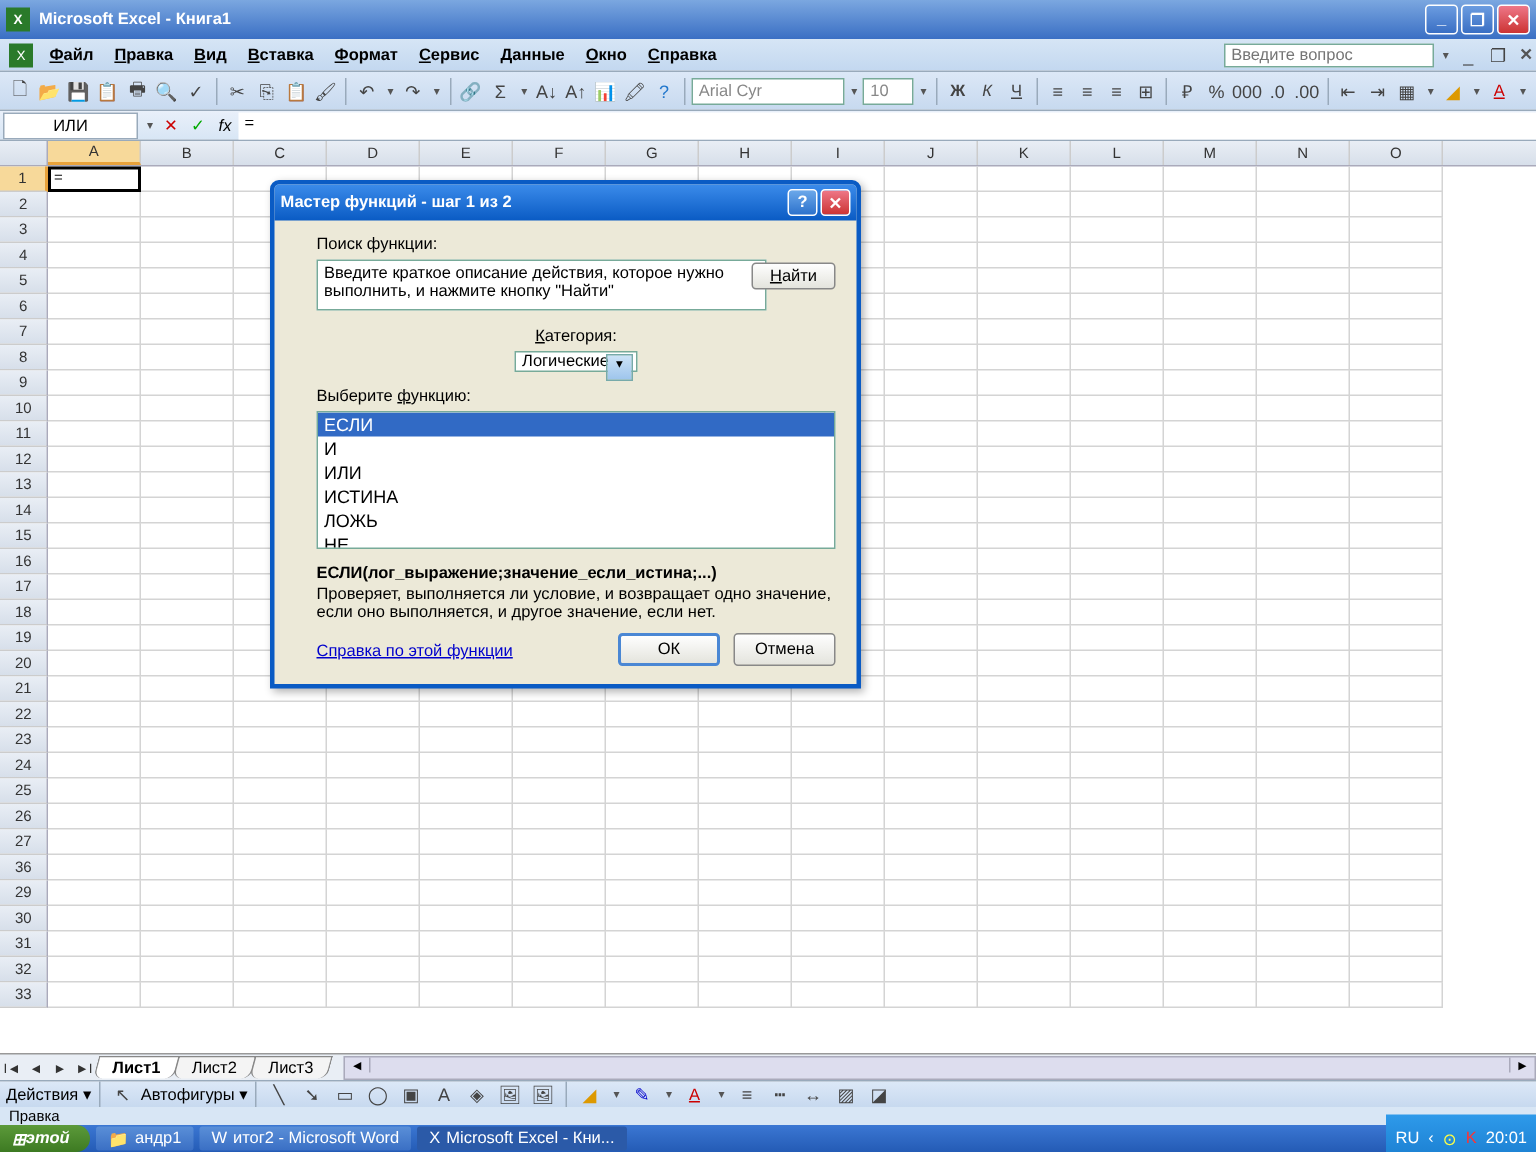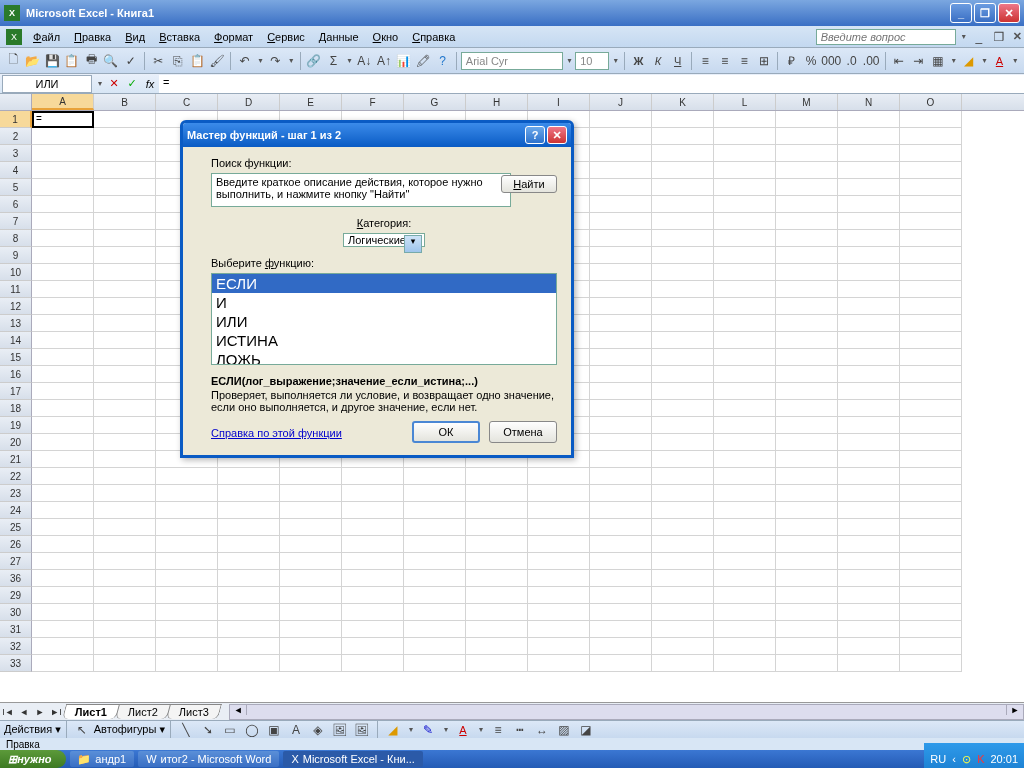--- a/index.html
+++ b/index.html
@@ -10,23 +10,23 @@
 .titlebar .logo { width: 16px; height: 16px; background: #2a7a2a; margin-right: 6px; display:flex;align-items:center;justify-content:center;color:#fff;font-weight:bold;font-size:9px; }
 .titlebar .title { font-weight: bold; }
 .titlebar .spacer { flex: 1; }
 .winbtn { width: 22px; height: 20px; margin-left: 2px; border: 1px solid #fff; border-radius: 3px; display: flex; align-items: center; justify-content: center; color:#fff; font-weight:bold; font-size:11px; }
 .winbtn.min,.winbtn.max { background: linear-gradient(#6b9ce0,#3a6fc4); }
 .winbtn.close { background: linear-gradient(#e78,#c33); }
 
 
 .menubar { height: 22px; background: linear-gradient(#d6e5f5,#c3d8f0); display:flex; align-items:center; padding: 0 2px; border-bottom:1px solid #9ab; }
 .menubar .mlogo { width:16px;height:16px;background:#2a7a2a;margin:0 4px;display:flex;align-items:center;justify-content:center;color:#fff;font-size:9px; }
-.menubar .mitem { padding: 2px 7px; }
+.menubar .mitem { padding: 2px 7px; font-weight: bold; }
 .menubar .doc-close { margin-left:4px; font-weight:bold; color:#555;}
-.questionbox { width: 140px; height: 16px; border: 1px solid #7a9; background: #fff; padding: 1px 4px; color: #999; margin-right: 2px; font-style: italic; }
+.questionbox { width: 140px; height: 16px; border: 1px solid #7a9; background: #fff; padding: 1px 4px; color: #999; margin-right: 2px; }
 
 
 .toolbar { height: 26px; background: linear-gradient(#dce8f7,#c7d9ef); display:flex; align-items:center; padding: 0 4px; border-bottom:1px solid #9ab; gap:1px; }
 .tbtn { width: 20px; height: 20px; display:flex; align-items:center; justify-content:center; color:#444; border:1px solid transparent; border-radius:2px; font-size:12px;}
 .tsep { width:1px; height:18px; background:#9ab; margin:0 3px; }
 .fontbox { width:110px; height:18px; border:1px solid #7a9; background:#fff; padding:0 4px; color:#888; display:flex; align-items:center;}
 .sizebox { width:36px; height:18px; border:1px solid #7a9; background:#fff; padding:0 4px; color:#888; display:flex; align-items:center;}
 .dd { width:10px; display:inline-flex; justify-content:center; color:#555; font-size:8px; margin-left:1px;}
 
 
@@ -75,21 +75,21 @@
 .dlg-title .hbtn{width:20px;height:18px;background:linear-gradient(#6ba8ea,#2d72cc);border:1px solid #fff;border-radius:3px;display:flex;align-items:center;justify-content:center;margin-left:2px;font-weight:bold;}
 .dlg-title .cbtn{width:20px;height:18px;background:linear-gradient(#e78,#c33);border:1px solid #fff;border-radius:3px;display:flex;align-items:center;justify-content:center;margin-left:2px;font-weight:bold;}
 .dlg-body { padding:10px 14px 12px 28px; }
 .dlg-body label { display:block; margin-bottom:4px; }
 .searchbox { width:300px; height:34px; border:1px solid #7a9; background:#fff; padding:2px 4px; font-size:11px; resize:none;}
 .findbtn { width:56px; height:18px; position:absolute; right:14px; top:52px; background:linear-gradient(#fefefe,#e4e4dd); border:1px solid #888; border-radius:3px;}
 .catrow { display:flex; align-items:center; gap:4px; margin-top:8px;flex-direction:column;}
 .catselect { flex:1; height:20px; border:1px solid #7a9; background:#fff; padding:0 18px 0 4px; position:relative;}
 .catselect::after{content:'▾'; position:absolute; right:2px; top:1px; width:16px; height:16px; background:linear-gradient(#cde3f7,#9ec5ec); border:1px solid #7aa; text-align:center; font-size:9px;}
 .funclist { width:100%; height:92px; border:1px solid #7a9; background:#fff; margin-top:4px; overflow:hidden;}
-.funclist .opt { padding:1px 4px; font-size:15px; }
+.funclist .opt { padding:1px 4px; font-size:12px; }
 .funclist .opt.sel { background:#316ac5; color:#fff; }
 .sig { font-weight:bold; margin-top:10px; }
 .desc { margin-top:2px; }
 .helplink { color:#0000cc; text-decoration:underline; display:inline-block; margin-top:14px;}
 .dlg-buttons { text-align:right; margin-top:-18px;}
 .dlg-buttons button { width:68px; height:22px; margin-left:6px; background:linear-gradient(#fefefe,#e4e4dd); border:1px solid #888; border-radius:3px;}
 .dlg-buttons button.default { border:2px solid #4a87d4; }
 
 u { text-decoration: underline; }
 </style>
@@ -860,21 +860,21 @@
   <div class="tbtn">≡</div>
   <div class="tbtn">┅</div>
   <div class="tbtn">↔</div>
   <div class="tbtn">▨</div>
   <div class="tbtn">◪</div>
 </div>
 
 <div class="statusbar">Правка</div>
 
 <div class="taskbar">
-  <div class="startbtn">⊞ <span>нужно</span></div>
+  <div class="startbtn">⊞ <span>этой</span></div>
   <div class="taskbtn">
       <span>📁</span>
       <span>андр1</span>
     </div>
   <div class="taskbtn">
       <span>W</span>
       <span>итог2 - Microsoft Word</span>
     </div>
   <div class="taskbtn active">
       <span>X</span>

